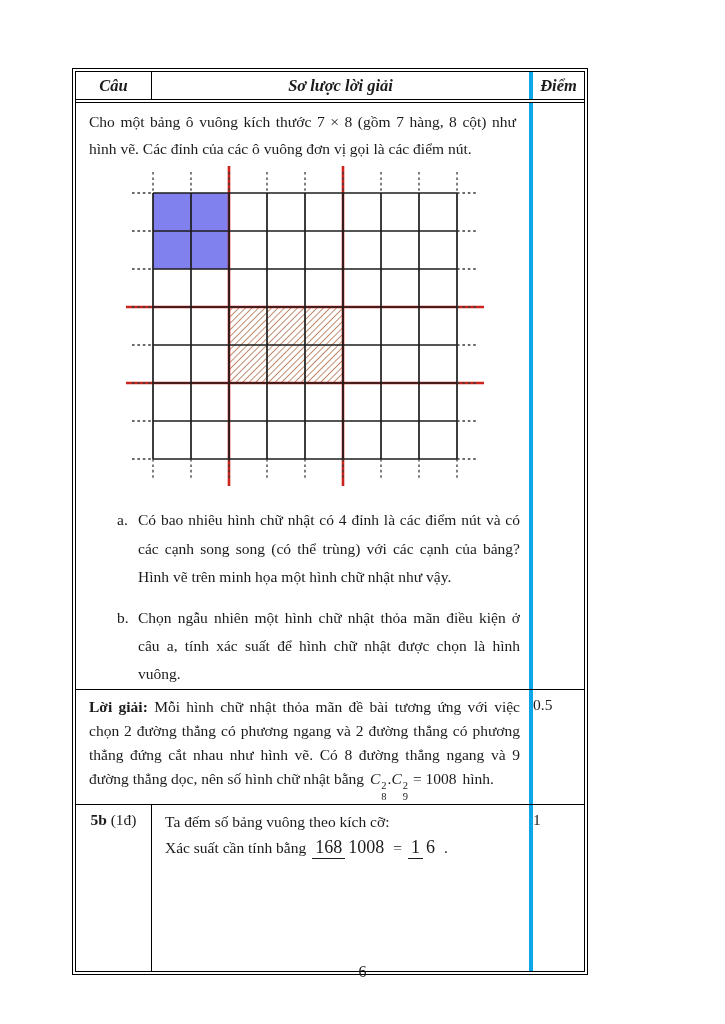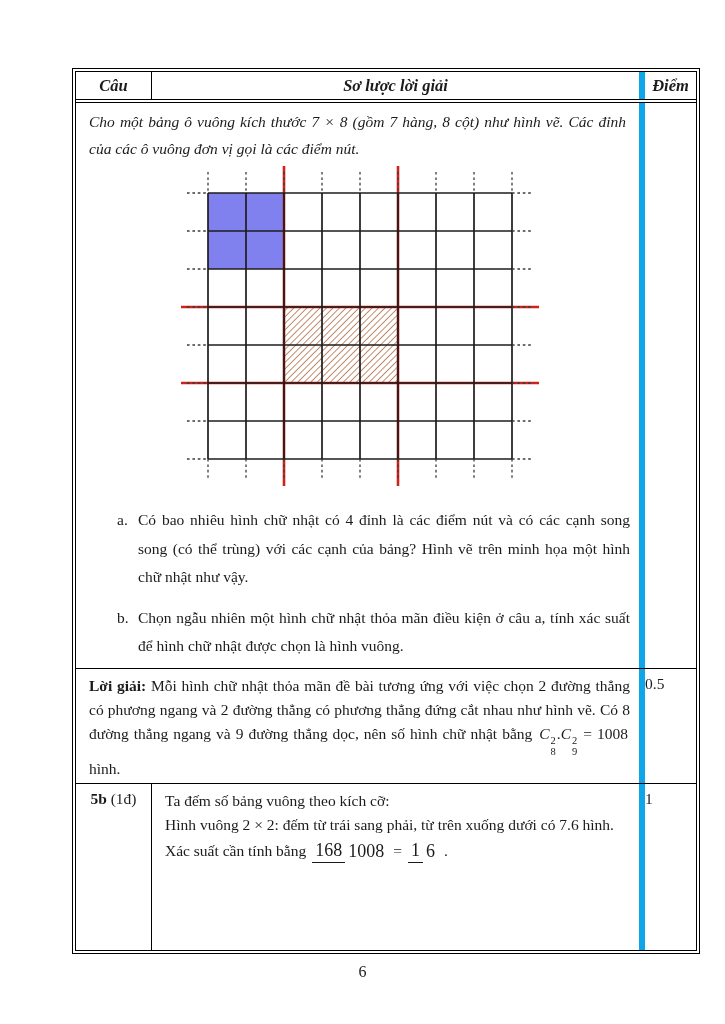--- a/index.html
+++ b/index.html
@@ -2,38 +2,38 @@
 <html><head>
 <meta charset="utf-8">
 <style>
   html,body{margin:0;padding:0;}
   body{
     width:725px;height:1024px;background:#ffffff;position:relative;
     font-family:"Liberation Serif","DejaVu Serif",serif;color:#1b1b1b;
     -webkit-font-smoothing:antialiased;
   }
   .table-outer{
-    position:absolute;left:72px;top:68px;width:628px;box-sizing:border-box;
+    position:absolute;left:72px;top:68px;width:516px;box-sizing:border-box;
     border:1px solid #000;padding:2px;background:#fff;
   }
   .table-inner{border:1px solid #000;}
   .thead{display:flex;font-weight:bold;font-style:italic;font-size:16.5px;}
   .th{padding:4px 4px 3px 4px;text-align:center;}
   .c-label{flex:0 0 76px;width:76px;border-right:1px solid #000;box-sizing:border-box;}
-  .c-main{flex:1 1 auto;min-width:0;border-right:6px solid #0ea5e9;box-sizing:border-box;}
+  .c-main{flex:1 1 auto;min-width:0;border-right:4px solid #0ea5e9;box-sizing:border-box;}
   .c-pts{flex:0 0 51px;width:51px;box-sizing:border-box;}
   .hdr-sep{height:4px;border-top:1px solid #000;border-bottom:1px solid #000;box-sizing:border-box;}
   .trow{display:flex;font-size:15.5px;}
   .trow + .trow{border-top:1px solid #000;}
   .lbl{text-align:center;padding-top:6px;}
   .b{font-weight:bold;}
   .pts-val{text-align:left;padding-top:6px;}
   
   .row5 .c-main{min-height:565px;padding:3px 9px 0 13px;}
-  .intro{font-style:italic;line-height:1.72;margin:3px 4px 0 0;text-align:justify;}
+  .intro{line-height:1.72;margin:3px 4px 0 0;text-align:justify;}
   .fig-wrap{text-align:center;margin-top:1px;}
   .item{display:flex;margin:13px 0 0 28px;line-height:1.82;text-align:justify;}
   .item-marker{flex:0 0 21px;width:21px;}
   .item-text{flex:1;}
   
   .row5a .c-main{min-height:95px;padding:5px 9px 2px 13px;}
   .sol{margin:0;line-height:1.55;text-align:justify;}
   .formula{white-space:nowrap;margin:0 2px;}
   .mi{font-style:italic;}
   .supsub{display:inline-flex;flex-direction:column;align-items:flex-start;
@@ -160,21 +160,20 @@
         </div>
         <div class="c-pts pts-val">0.5</div>
       </div>
 
       <div class="trow row5b">
         <div class="c-label lbl">
           <span class="b">5b</span><span> (1đ)</span>
         </div>
         <div class="c-main">
           <p class="bline">Ta đếm số bảng vuông theo kích cỡ:</p>
-          <p class="bline">Hình vuông 2 × 2: đếm từ trái sang phải, từ trên xuống dưới có 7.6 hình.</p>
           <div class="lastline">
             <span>Xác suất cần tính bằng</span>
             <span class="frac">
                 <span class="frac-num">168</span>
                 <span class="frac-den">1008</span>
               </span>
             <span>=</span>
             <span class="frac">
                 <span class="frac-num">1</span>
                 <span class="frac-den">6</span>

